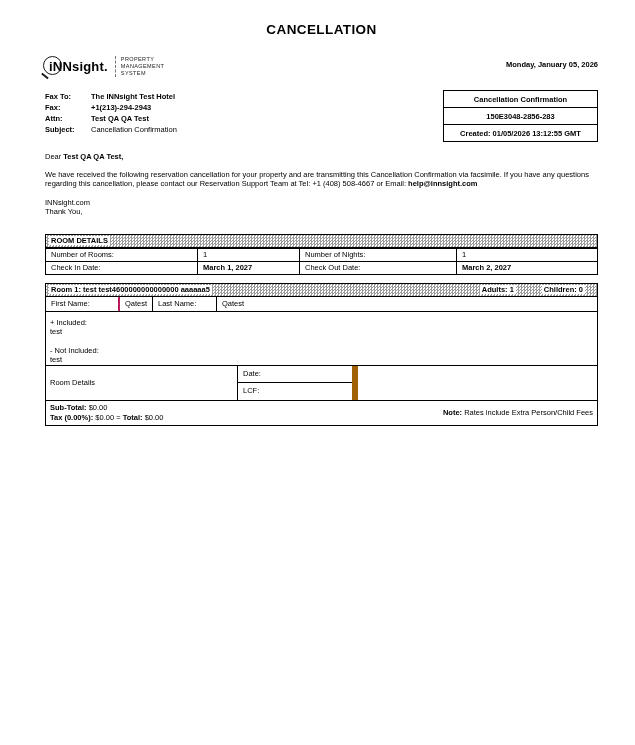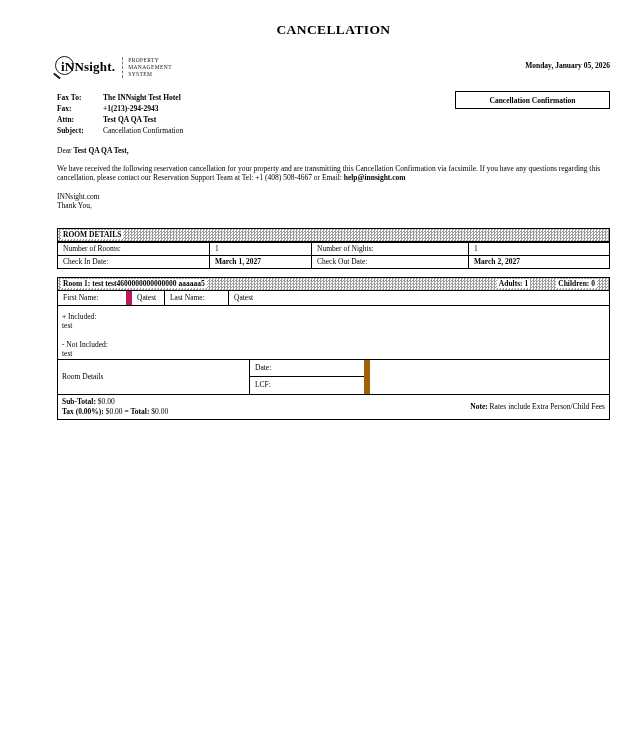--- a/index.html
+++ b/index.html
@@ -2,21 +2,21 @@
 <html><head>
 <meta charset="utf-8">
 <style>
   * { box-sizing: border-box; }
   html,body { margin:0; padding:0; }
   body {
     width:635px; height:745px; background:#fff; color:#000;
     font-family:"Liberation Sans", sans-serif; font-size:7.5px;
     position:relative; overflow:hidden;
   }
-  .content { position:absolute; left:57px; top:22px; width:553px;font-family:Liberation Serif, serif; }
+  .content { position:absolute; left:45px; top:22px; width:553px; }
   .b { font-weight:bold; }
 
   
   .doc-title { text-align:center; font-size:13.5px; font-weight:bold; letter-spacing:.4px; }
 
   
   .brand-row { display:flex; justify-content:space-between; align-items:flex-start; margin-top:11px; }
   .logo { display:flex; align-items:center; height:36px; }
   .logo-mark { position:relative; padding-left:4px; }
   .logo-brand { font-size:13px; font-weight:bold; letter-spacing:.2px; position:relative; z-index:1; }
@@ -55,21 +55,21 @@
   table.sum { width:100%; border-collapse:collapse; table-layout:fixed; }
   table.sum td { border:1px solid #000; height:13px; padding:1px 5px;margin-top:30px; }
 
   
   .room1 { margin-top:8px; }
   .room1 .bar .tag.right { margin-left:0; }
   .room1 .spacer { flex:1; }
   .gtable { border:1px solid #000; border-top:none; }
   .names-row { display:flex; border-bottom:1px solid #000; height:15px; align-items:center; }
   .names-row > span { padding:0 5px; height:100%; line-height:14px; }
-  .nc1 { width:74px; border-right:6px solid #be185d; }
+  .nc1 { width:74px; border-right:2px solid #be185d; }
   .nc2 { width:33px; border-right:1px solid #000; }
   .nc3 { width:64px; border-right:1px solid #000; }
   .nc4 { flex:1; }
   .incl { border-bottom:1px solid #000; padding:6px 4px 4px 4px; height:54px; line-height:9px; }
   .incl .gap { height:10px; }
   .rate-rows { display:flex; border-bottom:1px solid #000; }
   .rd-cell { width:192px; border-right:1px solid #000; display:flex; align-items:center; padding-left:4px; }
   .col-mid { width:120px; border-right:6px solid #a16207; display:flex; flex-direction:column; }
   .col-val { width:146px; border-right:1px solid #000; display:flex; flex-direction:column; }
   .col-mid > div, .col-val > div { height:17px; line-height:16px; padding-left:5px; }
@@ -120,20 +120,22 @@
         <span class="fax-label">Attn:</span>
         <span class="fax-value b">Test QA QA Test</span>
       </div>
       <div class="fax-line">
         <span class="fax-label">Subject:</span>
         <span class="fax-value">Cancellation Confirmation</span>
       </div>
     </div>
     <div class="conf-box">
       <div>Cancellation Confirmation</div>
+      <div>150E3048-2856-283</div>
+      <div>Created: 01/05/2026 13:12:55 GMT</div>
     </div>
   </div>
 
   <div class="letter">
     <div class="greeting"><span>Dear </span><span class="b">Test QA QA Test,</span></div>
     <div class="para"><span>We have received the following reservation cancellation for your property and are transmitting this Cancellation Confirmation via facsimile. If you have any questions regarding this cancellation, please contact our Reservation Support Team at Tel: +1 (408) 508-4667 or Email: </span><span class="b">help@innsight.com</span></div>
     <div>INNsight.com</div>
     <div>Thank You,</div>
   </div>
 

